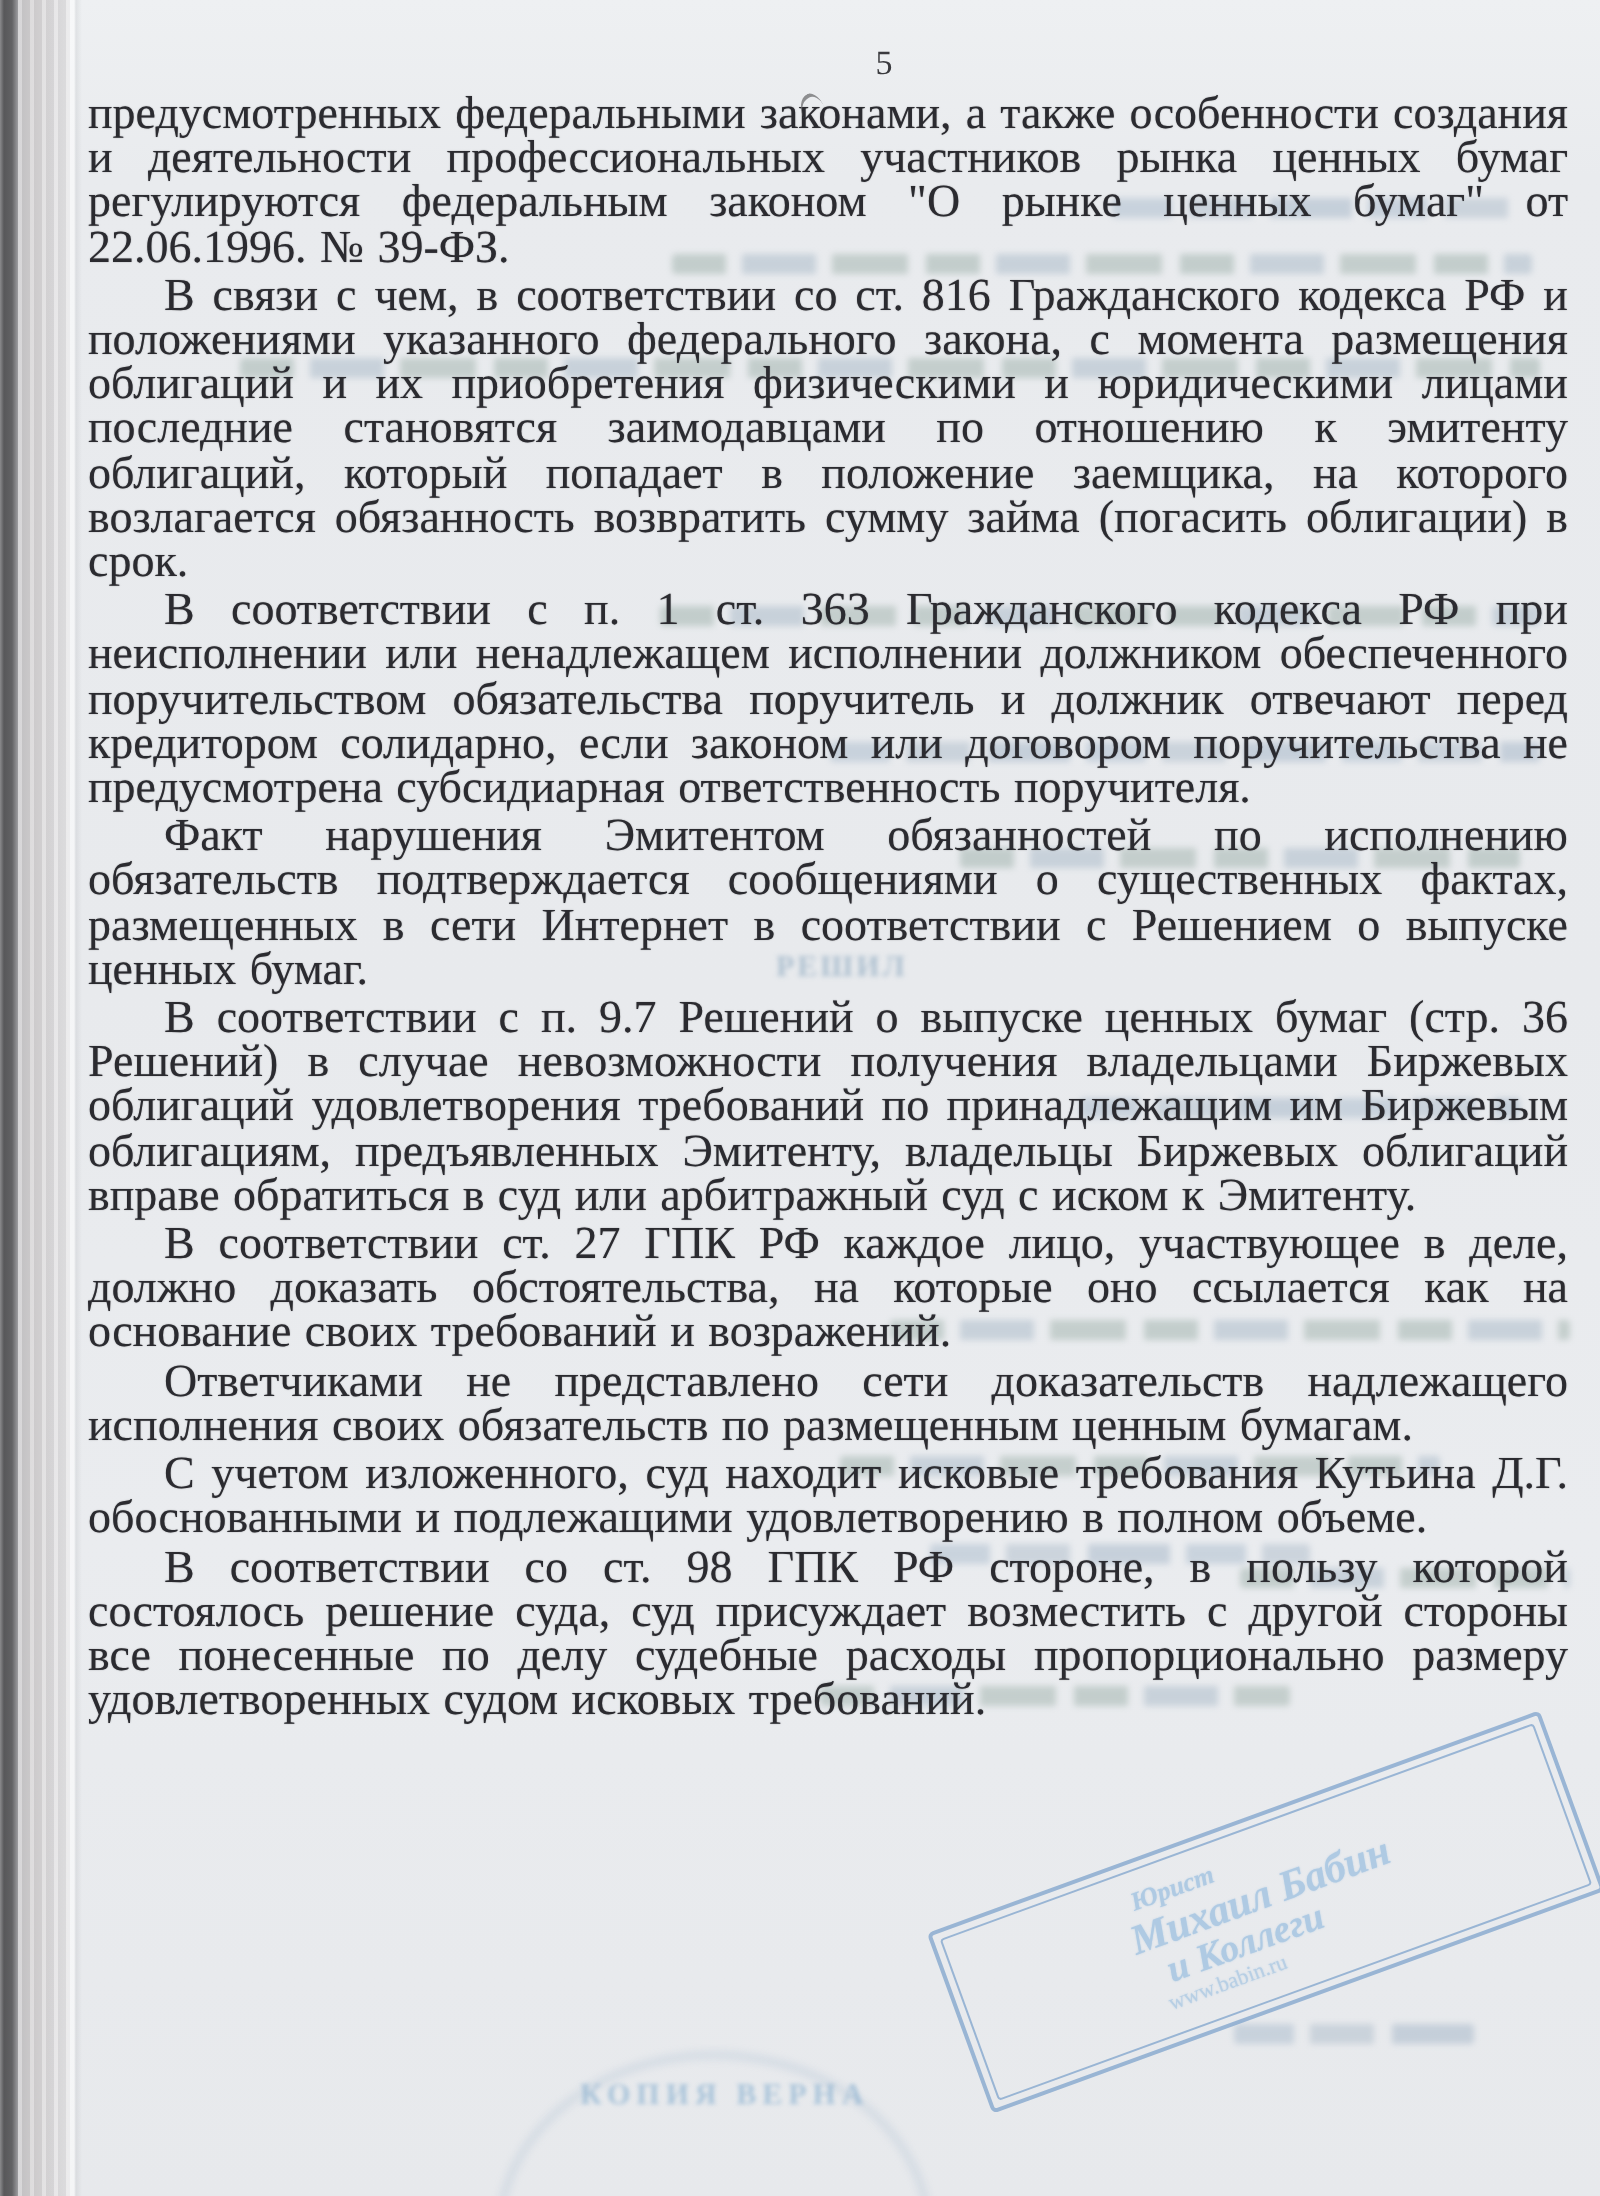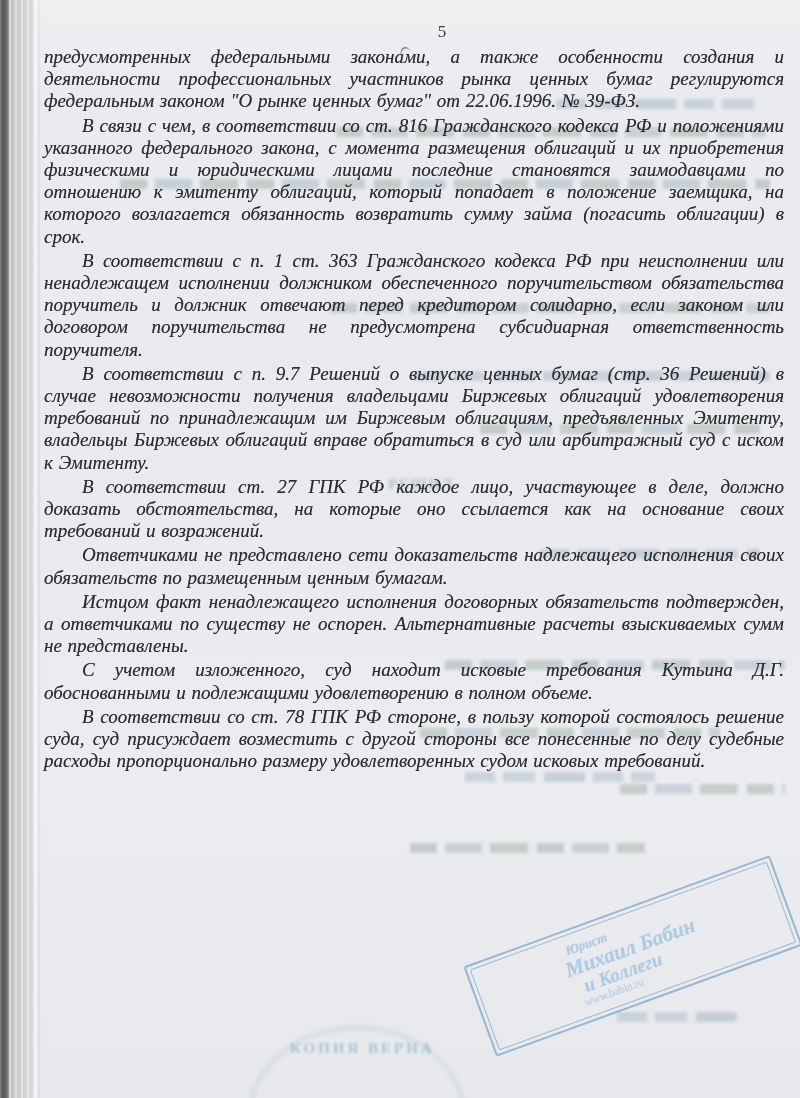--- a/index.html
+++ b/index.html
@@ -15,22 +15,22 @@
   .edge-band { position:absolute; left:9px; top:0; bottom:0; width:26px; z-index:4;
     background:
       repeating-linear-gradient(90deg, rgba(255,255,255,0.25) 0 2px, rgba(0,0,0,0.04) 2px 6px),
       linear-gradient(90deg,#c9c8ca 0%,#d6d4d5 35%,#dfdee0 70%,#e6e6e8 100%); }
   .edge-crease { position:absolute; left:35px; top:0; bottom:0; width:6px; z-index:4;
     background:linear-gradient(90deg, rgba(255,255,255,0.55) 0 2px, rgba(120,125,130,0.12) 3px, rgba(0,0,0,0) 6px); }
 
   .content { position:absolute; left:44px; top:46px; width:740px; z-index:2; }
   .page-number { position:absolute; left:0; top:-24px; width:100%; text-align:center;
     text-indent:56px; font-size:17px; color:#3a3a3e; }
-  .para { margin:0 0 2px 0; font-size:19px; line-height:22.2px; text-align:justify;
-    color:#2b2b30; text-shadow:0 0 0.6px rgba(43,43,48,0.55); word-spacing:1px;font-style:italic; }
+  .para { margin:0 0 2px 0; font-size:23px; line-height:22.2px; text-align:justify;
+    color:#2b2b30; text-shadow:0 0 0.6px rgba(43,43,48,0.55); word-spacing:1px; }
   .para.indent { text-indent:38px; }
 
   
   .ghost-layer { position:absolute; inset:0; z-index:0; }
   .gl { position:absolute; height:10px; opacity:0.42; filter:blur(1.7px); border-radius:2px;
     background-image:repeating-linear-gradient(90deg,
       #8fa69e 0 27px, rgba(0,0,0,0) 27px 35px,
       #9bafc0 35px 72px, rgba(0,0,0,0) 72px 80px,
       #93a8a0 80px 118px, rgba(0,0,0,0) 118px 127px); }
   .gl.blue { background-image:repeating-linear-gradient(90deg,
@@ -93,26 +93,26 @@
       <div class="stamp-url">www.babin.ru</div>
     </div>
   </div>
 
   <div class="content">
     <div class="page-number">5</div>
     <div class="body">
         <p class="para">предусмотренных федеральными законами, а также особенности создания и деятельности профессиональных участников рынка ценных бумаг регулируются федеральным законом "О рынке ценных бумаг" от 22.06.1996. № 39-ФЗ.</p>
         <p class="para indent">В связи с чем, в соответствии со ст. 816 Гражданского кодекса РФ и положениями указанного федерального закона, с момента размещения облигаций и их приобретения физическими и юридическими лицами последние становятся заимодавцами по отношению к эмитенту облигаций, который попадает в положение заемщика, на которого возлагается обязанность возвратить сумму займа (погасить облигации) в срок.</p>
         <p class="para indent">В соответствии с п. 1 ст. 363 Гражданского кодекса РФ при неисполнении или ненадлежащем исполнении должником обеспеченного поручительством обязательства поручитель и должник отвечают перед кредитором солидарно, если законом или договором поручительства не предусмотрена субсидиарная ответственность поручителя.</p>
+        <p class="para indent">Факт нарушения Эмитентом обязанностей по исполнению обязательств подтверждается сообщениями о существенных фактах, размещенных в сети Интернет в соответствии с Решением о выпуске ценных бумаг.</p>
         <p class="para indent">В соответствии с п. 9.7 Решений о выпуске ценных бумаг (стр. 36 Решений) в случае невозможности получения владельцами Биржевых облигаций удовлетворения требований по принадлежащим им Биржевым облигациям, предъявленных Эмитенту, владельцы Биржевых облигаций вправе обратиться в суд или арбитражный суд с иском к Эмитенту.</p>
         <p class="para indent">В соответствии ст. 27 ГПК РФ каждое лицо, участвующее в деле, должно доказать обстоятельства, на которые оно ссылается как на основание своих требований и возражений.</p>
         <p class="para indent">Ответчиками не представлено сети доказательств надлежащего исполнения своих обязательств по размещенным ценным бумагам.</p>
-        <p class="para indent">Истцом факт ненадлежащего исполнения договорных обязательств подтвержден, а ответчиками по существу не оспорен. Альтернативные расчеты взыскиваемых сумм не представлены.</p>
         <p class="para indent">С учетом изложенного, суд находит исковые требования Кутьина Д.Г. обоснованными и подлежащими удовлетворению в полном объеме.</p>
-        <p class="para indent">В соответствии со ст. 78 ГПК РФ стороне, в пользу которой состоялось решение суда, суд присуждает возместить с другой стороны все понесенные по делу судебные расходы пропорционально размеру удовлетворенных судом исковых требований.</p>
+        <p class="para indent">В соответствии со ст. 98 ГПК РФ стороне, в пользу которой состоялось решение суда, суд присуждает возместить с другой стороны все понесенные по делу судебные расходы пропорционально размеру удовлетворенных судом исковых требований.</p>
       </div>
   </div>
 
   <div class="pencil-mark"></div>
 
   <div class="edge-dark"></div>
   <div class="edge-band"></div>
   <div class="edge-crease"></div>
 </div>
 

